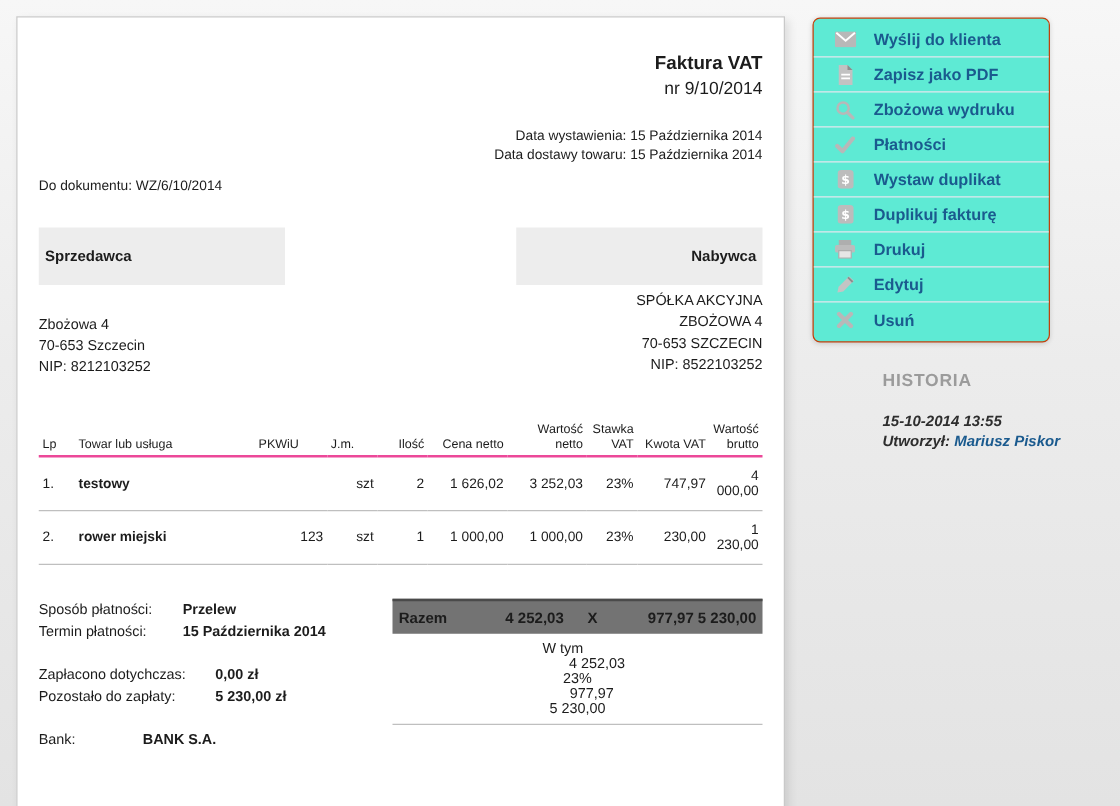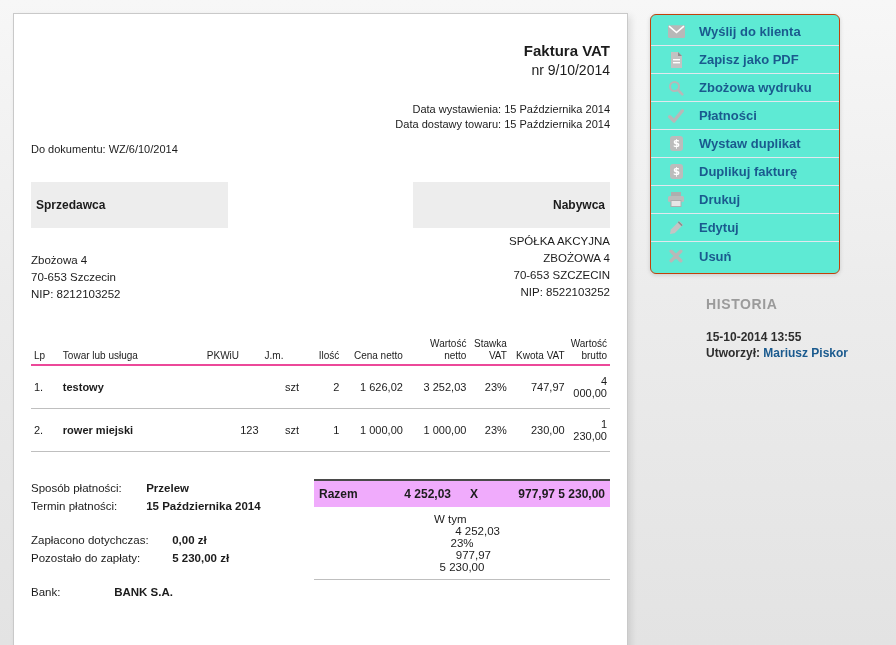--- a/index.html
+++ b/index.html
@@ -46,21 +46,21 @@
   .payment { width:278px; font-size:11.5px; line-height:18px; }
   .pay-group { margin-bottom:16px; }
   .pay-label { display:inline-block; }
   .pay-value { font-weight:bold;text-align:center; }
   .pg1 .pay-label { width:112px; }
   .pg2 .pay-label { width:138px; }
   .pg3 .pay-label { width:80px; }
 
   .summary { width:296px; font-size:11.5px; }
   .sum-row { display:flex; align-items:center; padding:6px 5px; }
-  .sum-row.total { background:#f0abfc; border-top:2px solid #4a4a4a; font-weight:bold; font-size:12px; }
+  .sum-row.total { background:#737373; border-top:2px solid #4a4a4a; font-weight:bold; font-size:12px; }
   .sum-row.breakdown { border-bottom:1px solid #bfbfbf;flex-direction:column; }
   .s-label{width:56px;} .s-net{width:76px;text-align:right;} .s-rate{width:46px;text-align:center;}
   .s-vat{width:58px;text-align:right;} .s-gross{flex:1;text-align:right;}
 
   .totals { margin-top:18px; }
   .totals-row { display:flex; justify-content:space-between; }
   .totals-label { font-size:11.5px; padding-top:8px; }
   .total-amount { font-size:21px; font-weight:bold; }
   .words-row { display:flex; justify-content:space-between; margin-top:4px; }
   .words-label { font-size:11.5px; }
@@ -76,21 +76,21 @@
     display:flex; align-items:center; height:28px; padding:0 10px 0 16px;
     border-bottom:1px solid #e2e8ee; cursor:pointer;
   }
   .action-item:last-child { border-bottom:none; }
   .action-icon { width:18px; height:17px; margin-right:14px; display:flex; align-items:center; justify-content:center; }
   .action-label { font-weight:bold; font-size:13px; color:#1a5a8e; }
 
   
   .history { position:absolute; left:706px; top:296px; width:180px; }
   .history-header { color:#9b9b9b; font-weight:bold; font-size:14px; letter-spacing:0.6px; }
-  .history-entry { margin-top:17px; font-size:12px; color:#2e2e2e; line-height:16px; }
+  .history-entry { margin-top:17px; font-size:12px; color:#2e2e2e; line-height:16px;font-style:italic; }
   .history-ts { font-weight:bold; }
   .history-action { font-weight:bold; }
   .history-user { font-weight:bold; color:#1a5a8e; cursor:pointer; }
 </style>
 </head>
 <body>
 
 <div class="paper">
 
   <div class="inv-head">

